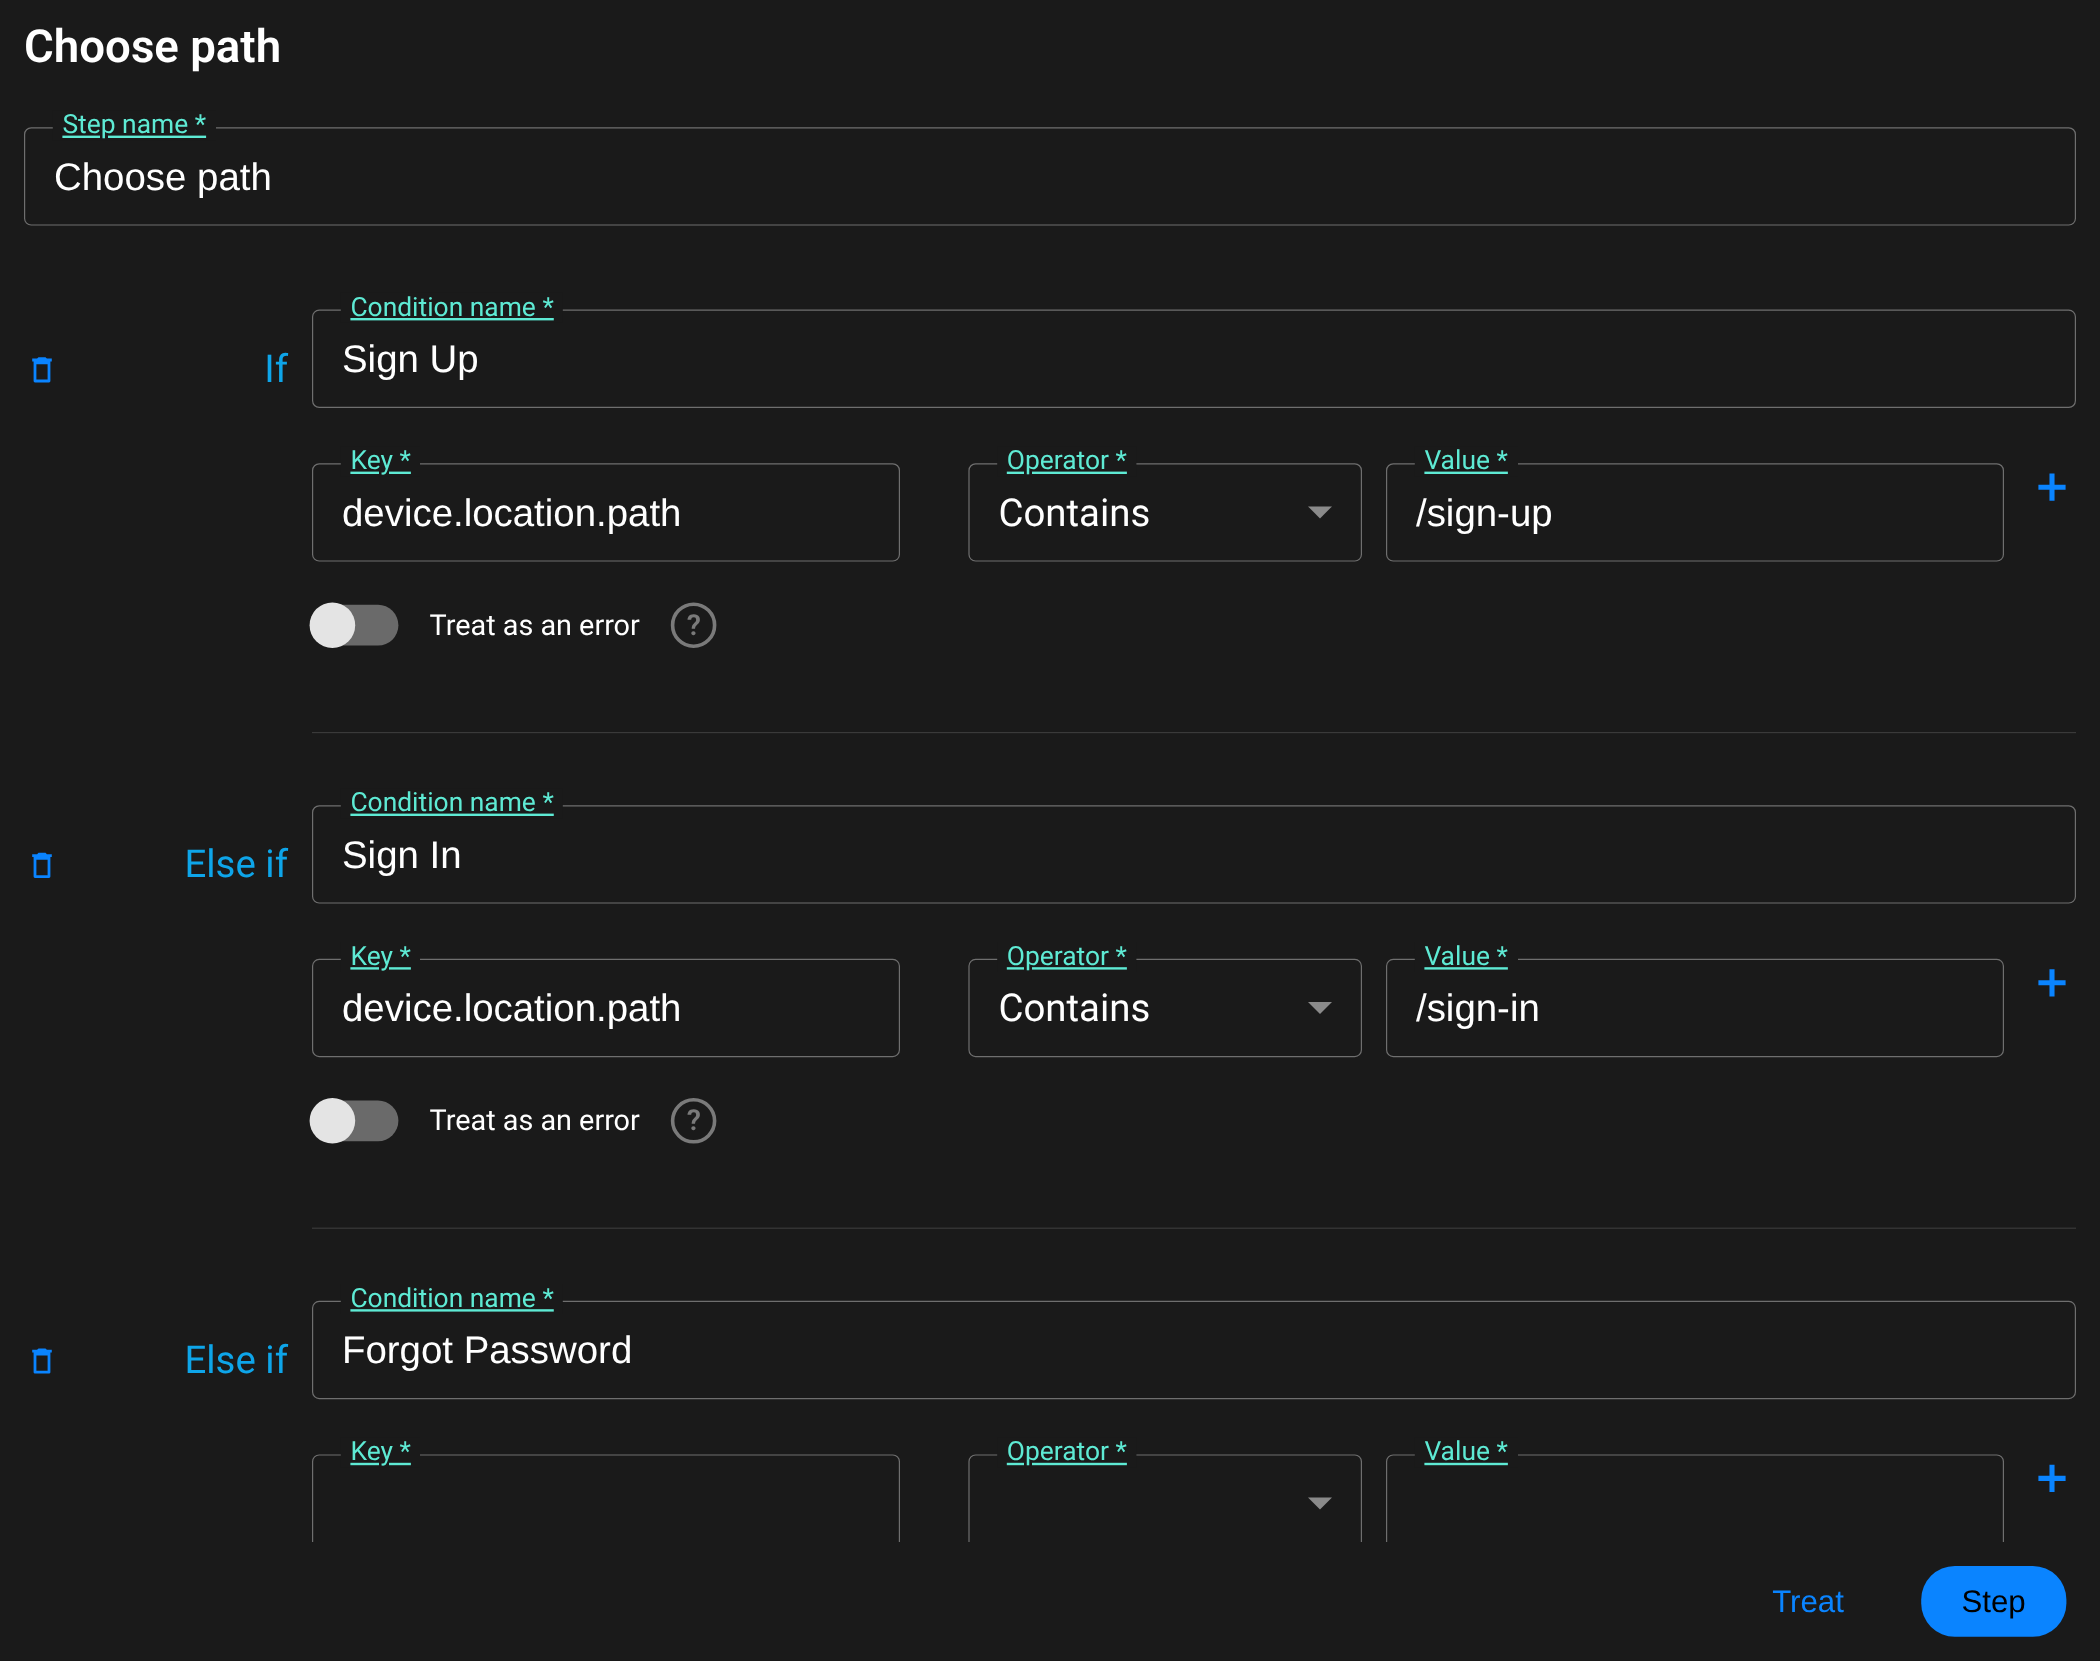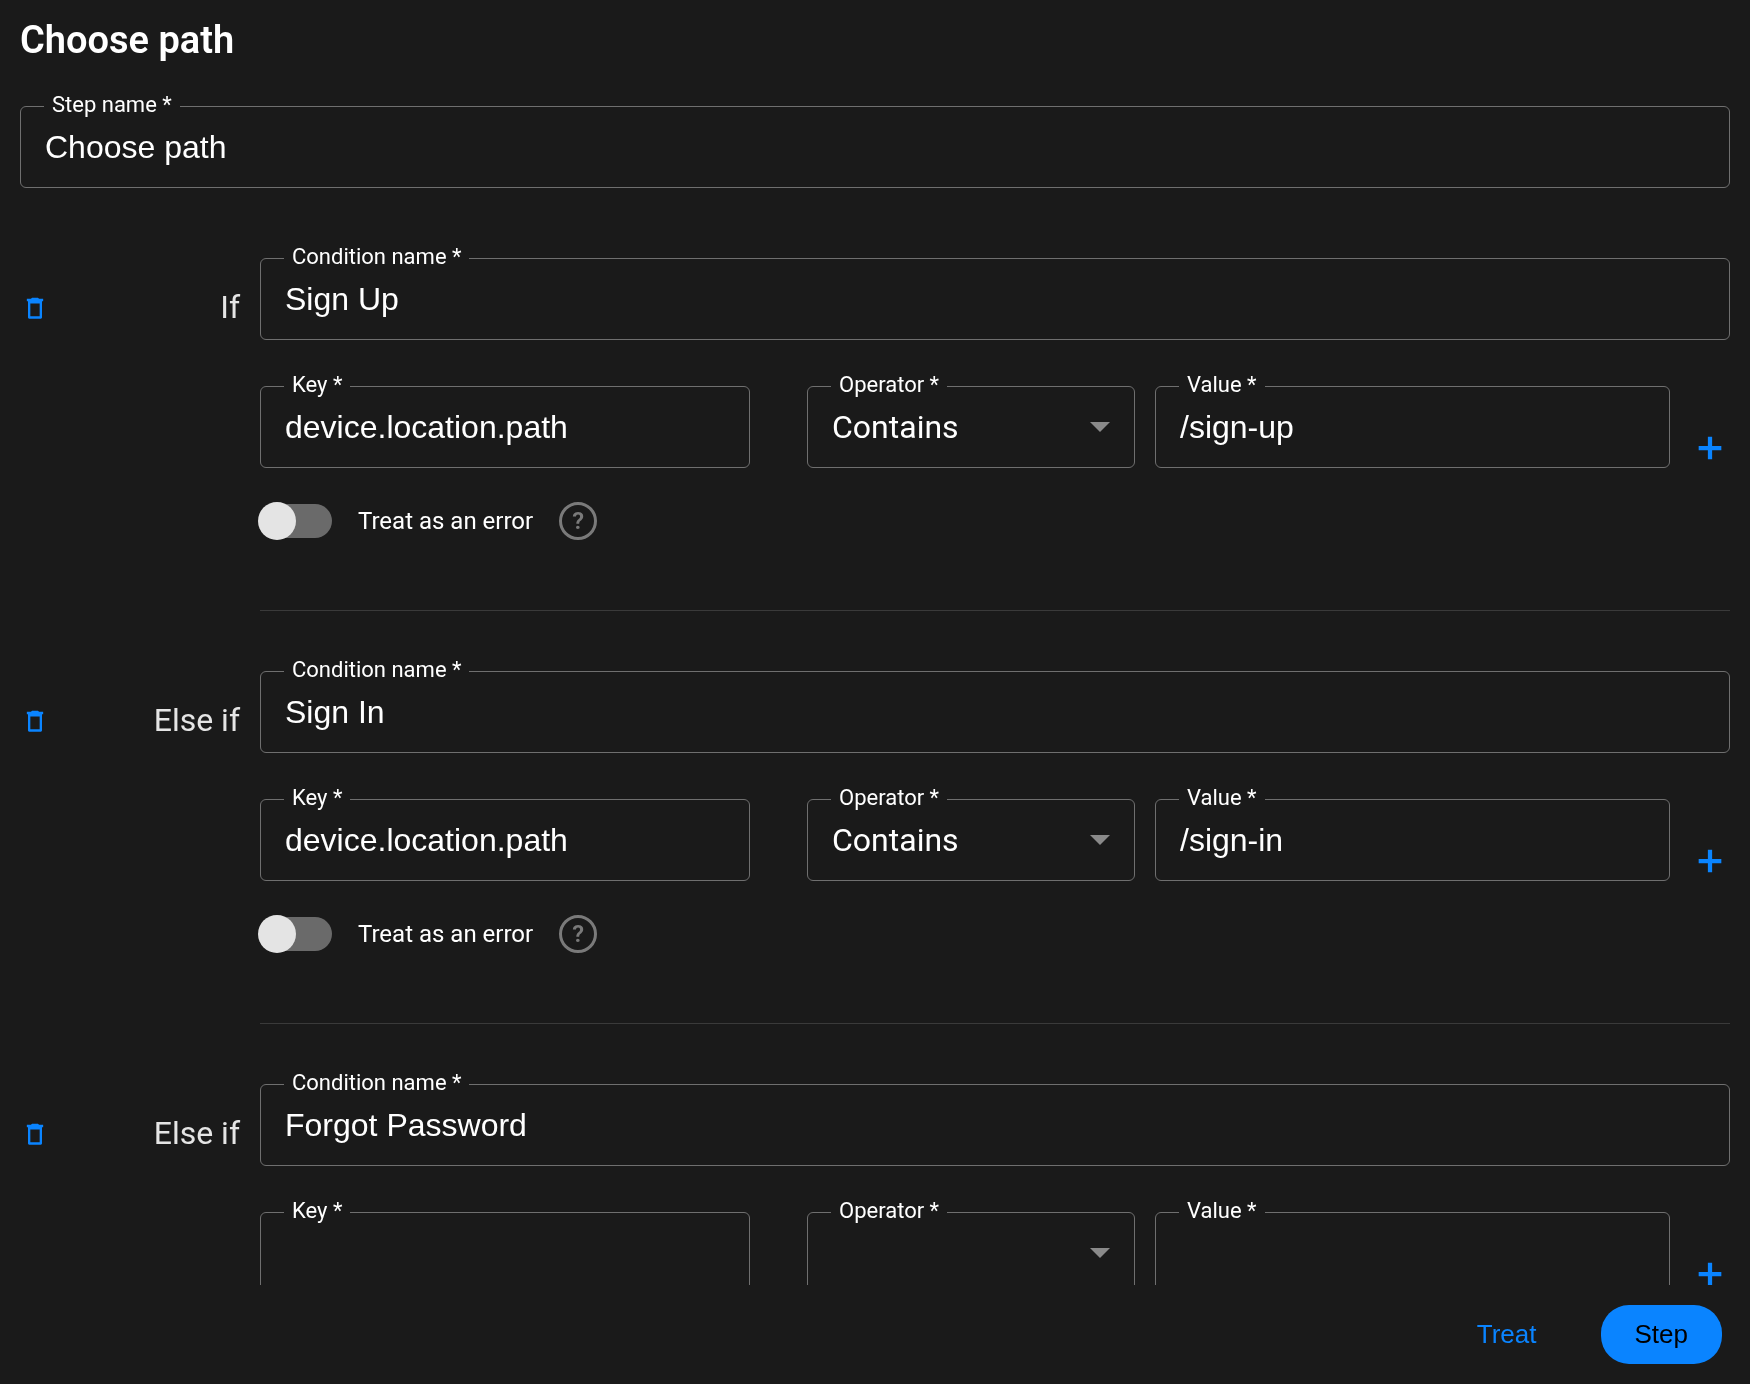--- a/index.html
+++ b/index.html
@@ -27,45 +27,46 @@
       display: flex; align-items: center;
       background: transparent;
       height: 82px;
     }
     .field .legend {
       position: absolute;
       top: -14px;
       left: 24px;
       background: #1a1a1a;
       padding: 0 8px;
-      color: #ffffff;
+      color: #5eead4;
       font-size: 22px;
       white-space: nowrap;
+      text-decoration: underline;
     }
     .field input {
       background: transparent;
       border: 0; outline: 0;
       color: #fff;
       font-size: 32px;
       width: 100%;
       padding: 0;
     }
     .field .value { font-size: 32px; color: #fff; width: 100%; }
     .step-name-field { width: 100%; margin-bottom: 70px; }
 
     .cond-block { padding-left: 0; }
     .cond-row { display: flex; align-items: flex-start; gap: 20px; }
     .cond-left { display: flex; align-items: center; gap: 40px; width: 220px; flex-shrink: 0; padding-top: 30px; }
-    .cond-left .lbl { font-size: 32px; color: #e5e5e5; flex: 1; text-align: right; }
+    .cond-left .lbl { font-size: 32px; color: #0ea5e9; flex: 1; text-align: right; }
     .cond-right { flex: 1; min-width: 0; }
 
     .trash { width: 30px; height: 34px; display: flex; align-items: center; justify-content: center; color: #0a84ff; cursor: pointer; }
     .trash svg { width: 28px; height: 32px; }
 
-    .rule-row { display: flex; gap: 20px; align-items: flex-end; margin-top: 46px; }
+    .rule-row { display: flex; gap: 20px; align-items: flex-start; margin-top: 46px; }
     .rule-row .field.key { flex: 0 0 490px; }
     .rule-row .field.op  { flex: 0 0 328px; margin-left: 37px; }
     .rule-row .field.val { flex: 1; }
     .rule-row .add { flex: 0 0 auto; color: #0a84ff; cursor: pointer; display: flex; align-items: center; justify-content: center; width: 40px; height: 40px; }
     .rule-row .add svg { width: 34px; height: 34px; }
 
     .caret { width: 0; height: 0; border-left: 10px solid transparent; border-right: 10px solid transparent; border-top: 10px solid #8a8a8a; margin-left: 8px; flex-shrink: 0; }
 
     .toggle-row { display: flex; align-items: center; gap: 26px; margin-top: 34px; }
     .toggle { position: relative; width: 72px; height: 34px; background: #6a6a6a; border-radius: 17px; flex-shrink: 0; cursor: pointer; }

